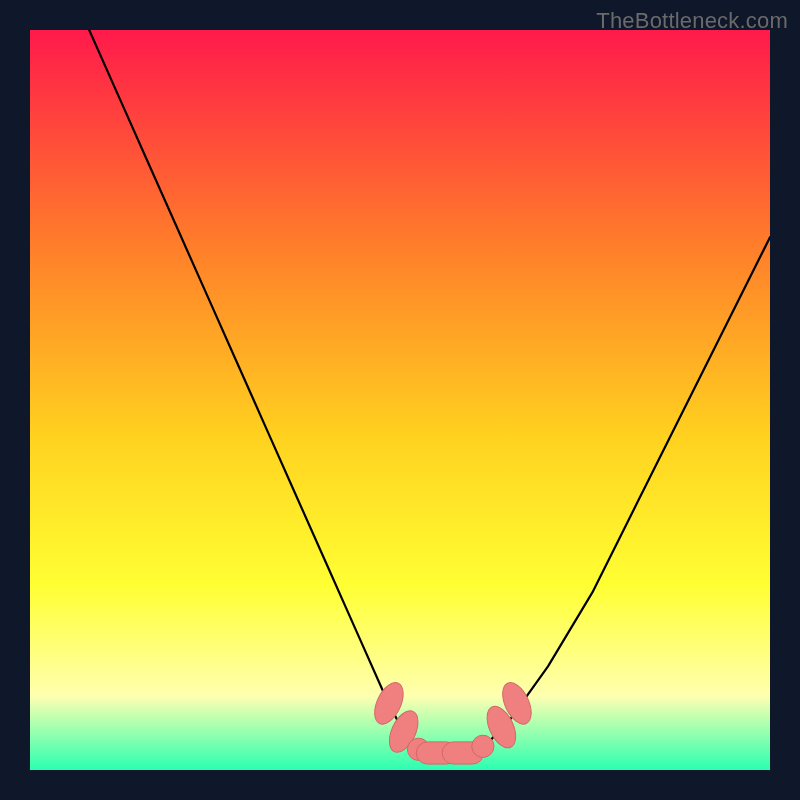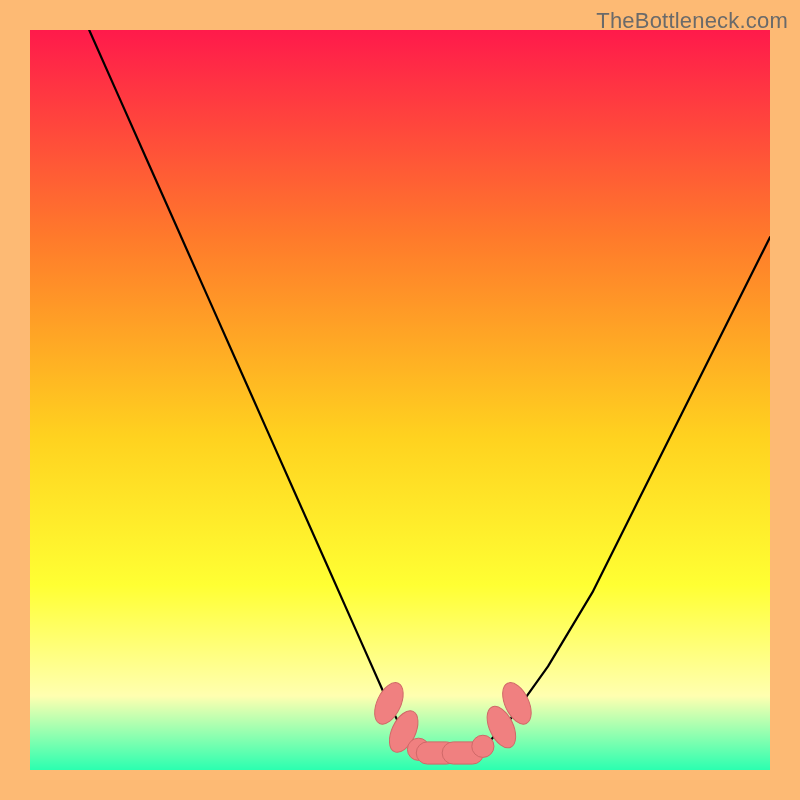--- a/index.html
+++ b/index.html
@@ -8,21 +8,21 @@
     width: 800px;
     height: 800px;
     background: #000;
     overflow: hidden;
     font-family: Arial, Helvetica, sans-serif;
   }
   .frame {
     position: relative;
     width: 800px;
     height: 800px;
-    background: #fdba74;
+    background: #0f172a;
   }
   .plot-area {
     position: absolute;
     left: 30px;
     top: 30px;
     width: 740px;
     height: 740px;
     overflow: hidden;
   }
   .watermark {

